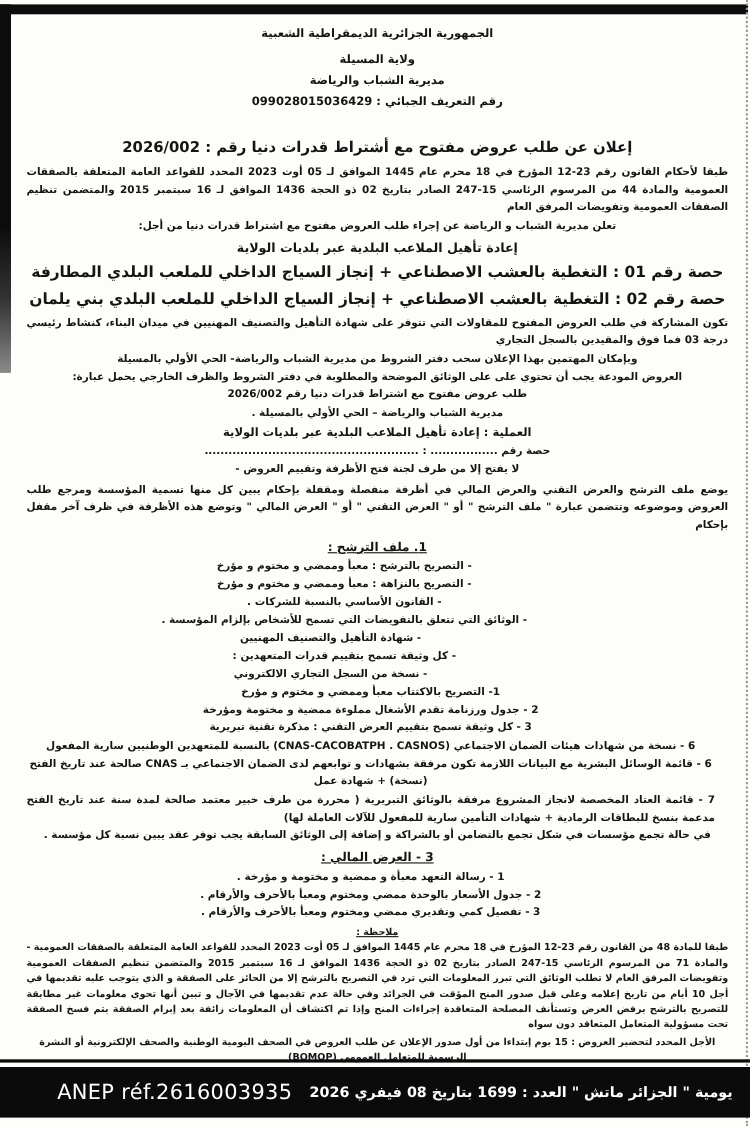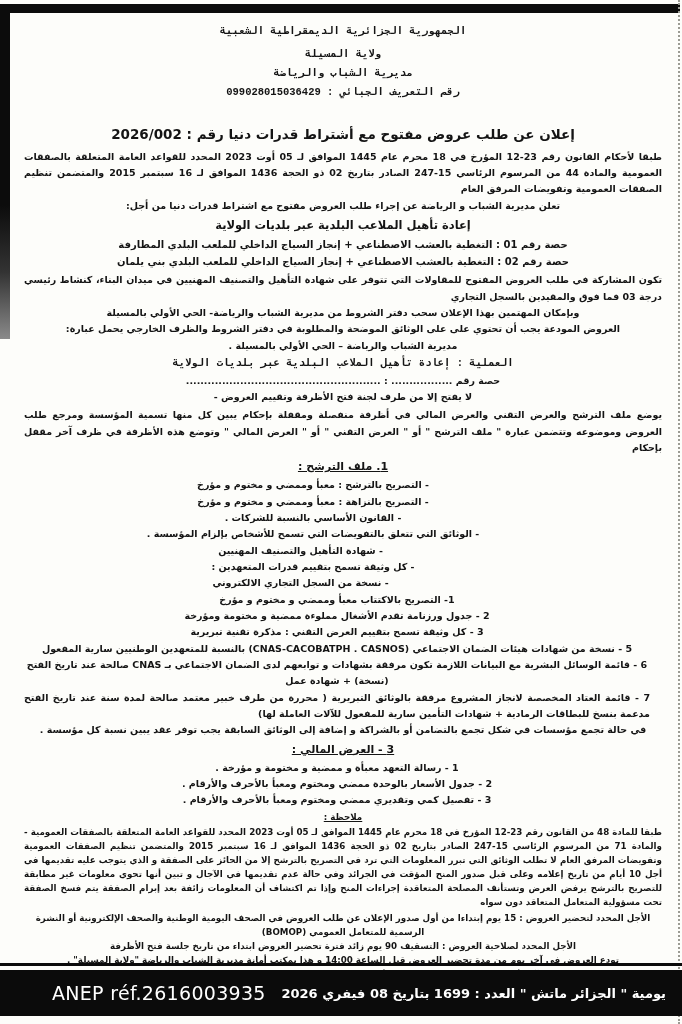--- a/index.html
+++ b/index.html
@@ -12,24 +12,24 @@
   .frame-left { position:absolute; top:4px; left:0; width:10px; height:335px;
                 background:linear-gradient(#0c0c0c 60%, #333 80%, #8a8a8a 100%); }
   .edge-right { position:absolute; top:0; right:2px; bottom:0; width:0; border-right:2px dotted #9b9b93; }
 
   .content { position:absolute; top:22px; right:20px; left:24px; font-weight:bold;
              font-size:9.5px; line-height:1.72; }
 
   .c { text-align:center; }
   .r { text-align:center; }
   .j { text-align:justify; }
-  .sz11  { font-size:10.5px; line-height:1.8;font-family:Liberation Mono, monospace; }
+  .sz11  { font-size:10.5px; line-height:1.8; }
   .title { font-size:13.5px; line-height:1.5; margin:22px 0 5px; }
   .op    { font-size:11.5px; margin-top:2px; }
-  .lot   { font-size:10px; }
+  .lot   { font-size:14px; }
   .head  { font-size:11px; text-decoration:underline; margin-top:2px; }
   .small { font-size:8.7px; line-height:1.62; }
   .ind0  { padding-right:12px; }
   .ind1  { padding-right:60px; }
   .ind2  { padding-right:85px; }
   .mt2 { margin-top:2px; } .mt4 { margin-top:4px; }
 
   .footer-rule { position:absolute; left:0; right:0; bottom:58px; height:3px; background:#0b0b0b; }
   .footer { position:absolute; left:0; right:0; bottom:8px; height:46px; background:#0b0b0b;
             color:#ffffff; display:flex; align-items:center; justify-content:space-between;
@@ -58,40 +58,41 @@
     <div class="r">تعلن مديرية الشباب و الرياضة عن إجراء طلب العروض مفتوح مع اشتراط قدرات دنيا من أجل:</div>
 
     <div class="c op">إعادة تأهيل الملاعب البلدية عبر بلديات الولاية</div>
     <div class="c lot">حصة رقم 01 : التغطية بالعشب الاصطناعي + إنجاز السياج الداخلي للملعب البلدي المطارفة</div>
     <div class="c lot">حصة رقم 02 : التغطية بالعشب الاصطناعي + إنجاز السياج الداخلي للملعب البلدي بني يلمان</div>
 
     <p class="j mt2">تكون المشاركة في طلب العروض المفتوح للمقاولات التي تتوفر على شهادة التأهيل والتصنيف المهنيين في ميدان البناء، كنشاط رئيسي درجة 03 فما فوق والمقيدين بالسجل التجاري</p>
     <div class="r">وبإمكان المهتمين بهذا الإعلان سحب دفتر الشروط من مديرية الشباب والرياضة- الحي الأولي بالمسيلة</div>
     <div class="r">العروض المودعة يجب أن تحتوي على على الوثائق الموضحة والمطلوبة في دفتر الشروط والظرف الخارجي يحمل عبارة:</div>
 
+    <div class="c">طلب عروض مفتوح مع اشتراط قدرات دنيا رقم 2026/002</div>
     <div class="c">مديرية الشباب والرياضة – الحي الأولي بالمسيلة .</div>
     <div class="c sz11">العملية : إعادة تأهيل الملاعب البلدية عبر بلديات الولاية</div>
     <div class="c">حصة رقم ................. : ......................................................</div>
     <div class="c">لا يفتح إلا من طرف لجنة فتح الأظرفة وتقييم العروض -</div>
 
     <p class="j mt2">يوضع ملف الترشح والعرض التقني والعرض المالي في أظرفة منفصلة ومقفلة بإحكام يبين كل منها تسمية المؤسسة ومرجع طلب العروض وموضوعه وتتضمن عبارة " ملف الترشح " أو " العرض التقني " أو " العرض المالي " وتوضع هذه الأظرفة في ظرف آخر مقفل بإحكام</p>
 
     <div class="r head">1. ملف الترشح :</div>
     <div class="r ind1">- التصريح بالترشح : معبأ وممضي و مختوم و مؤرخ</div>
     <div class="r ind1">- التصريح بالنزاهة : معبأ وممضي و مختوم و مؤرخ</div>
     <div class="r ind1">- القانون الأساسي بالنسبة للشركات .</div>
     <div class="r ind1">- الوثائق التي تتعلق بالتفويضات التي تسمح للأشخاص بإلزام المؤسسة .</div>
     <div class="r ind2">- شهادة التأهيل والتصنيف المهنيين</div>
     <div class="r ind1">- كل وثيقة تسمح بتقييم قدرات المتعهدين :</div>
     <div class="r ind2">- نسخة من السجل التجاري الالكتروني</div>
 
     <div class="r ind0">1- التصريح بالاكتتاب معبأ وممضي و مختوم و مؤرخ</div>
     <div class="r ind0">2 - جدول ورزنامة تقدم الأشغال مملوءة ممضية و مختومة ومؤرخة</div>
     <div class="r ind0">3 - كل وثيقة تسمح بتقييم العرض التقني : مذكرة تقنية تبريرية</div>
-    <div class="r ind0">5 - نسخة من شهادات هيئات الضمان الاجتماعي (CNAS-CACOBATPH . CASNOS) بالنسبة للمتعهدين الوطنيين سارية المفعول</div>
+    <div class="r ind0">6 - نسخة من شهادات هيئات الضمان الاجتماعي (CNAS-CACOBATPH . CASNOS) بالنسبة للمتعهدين الوطنيين سارية المفعول</div>
     <div class="r ind0">6 - قائمة الوسائل البشرية مع البيانات اللازمة تكون مرفقة بشهادات و توابعهم لدى الضمان الاجتماعي بـ CNAS صالحة عند تاريخ الفتح (نسخة) + شهادة عمل</div>
     <div class="j ind0">7 - قائمة العتاد المخصصة لانجاز المشروع مرفقة بالوثائق التبريرية ( محررة من طرف خبير معتمد صالحة لمدة سنة عند تاريخ الفتح مدعمة بنسخ للبطاقات الرمادية + شهادات التأمين سارية للمفعول للآلات العاملة لها)</div>
     <div class="r">في حالة تجمع مؤسسات في شكل تجمع بالتضامن أو بالشراكة و إضافة إلى الوثائق السابقة يجب توفر عقد يبين نسبة كل مؤسسة .</div>
 
     <div class="r head">3 - العرض المالي :</div>
     <div class="r ind0">1 - رسالة التعهد معبأة و ممضية و مختومة و مؤرخة .</div>
     <div class="r ind0">2 - جدول الأسعار بالوحدة ممضي ومختوم ومعبأ بالأحرف والأرقام .</div>
     <div class="r ind0">3 - تفصيل كمي وتقديري ممضي ومختوم ومعبأ بالأحرف والأرقام .</div>
 
     <div class="r head small">ملاحظة :</div>

